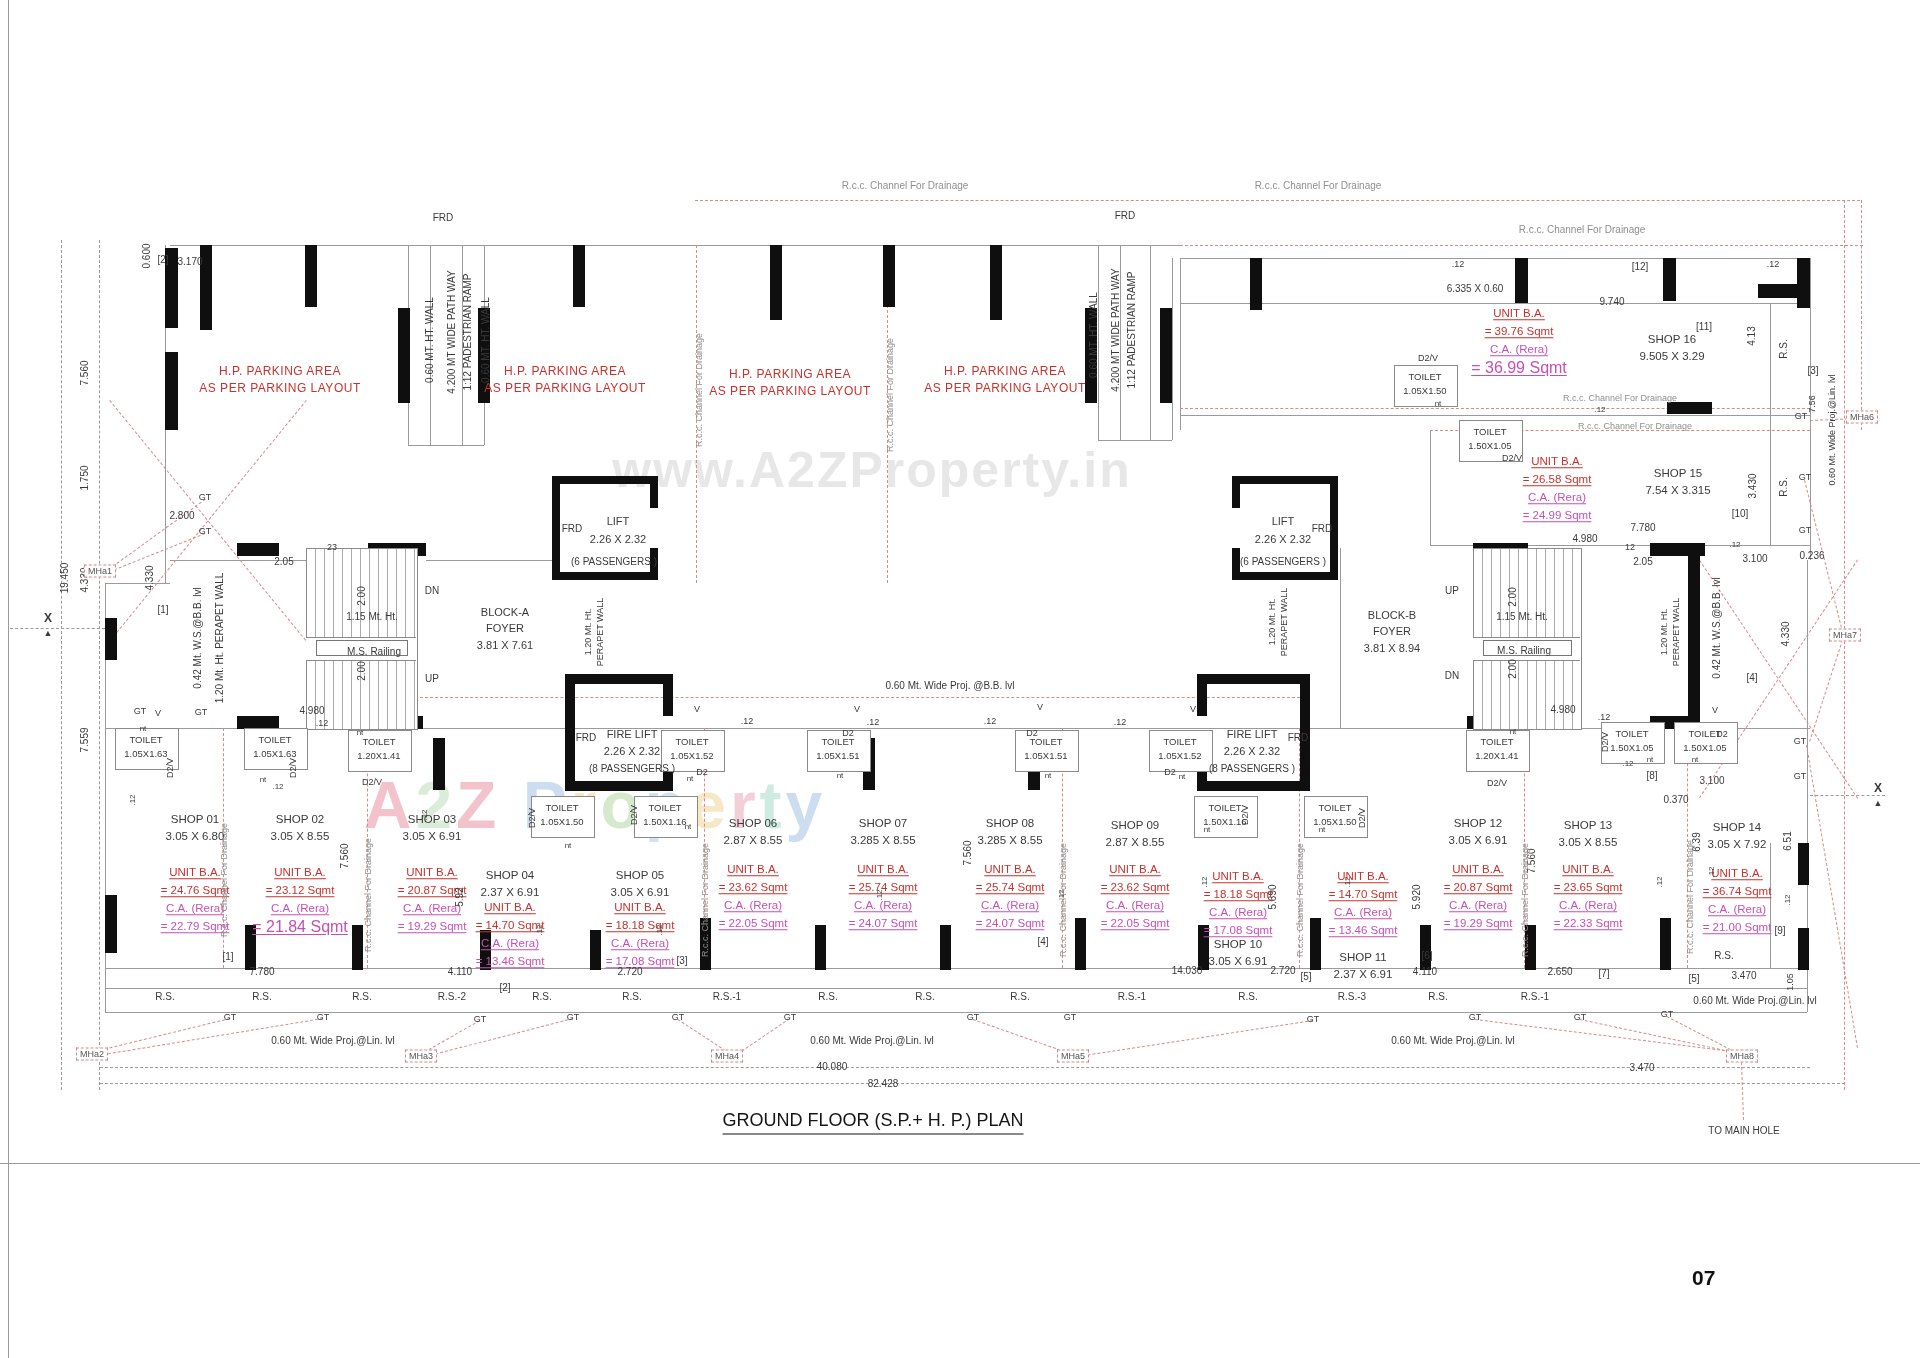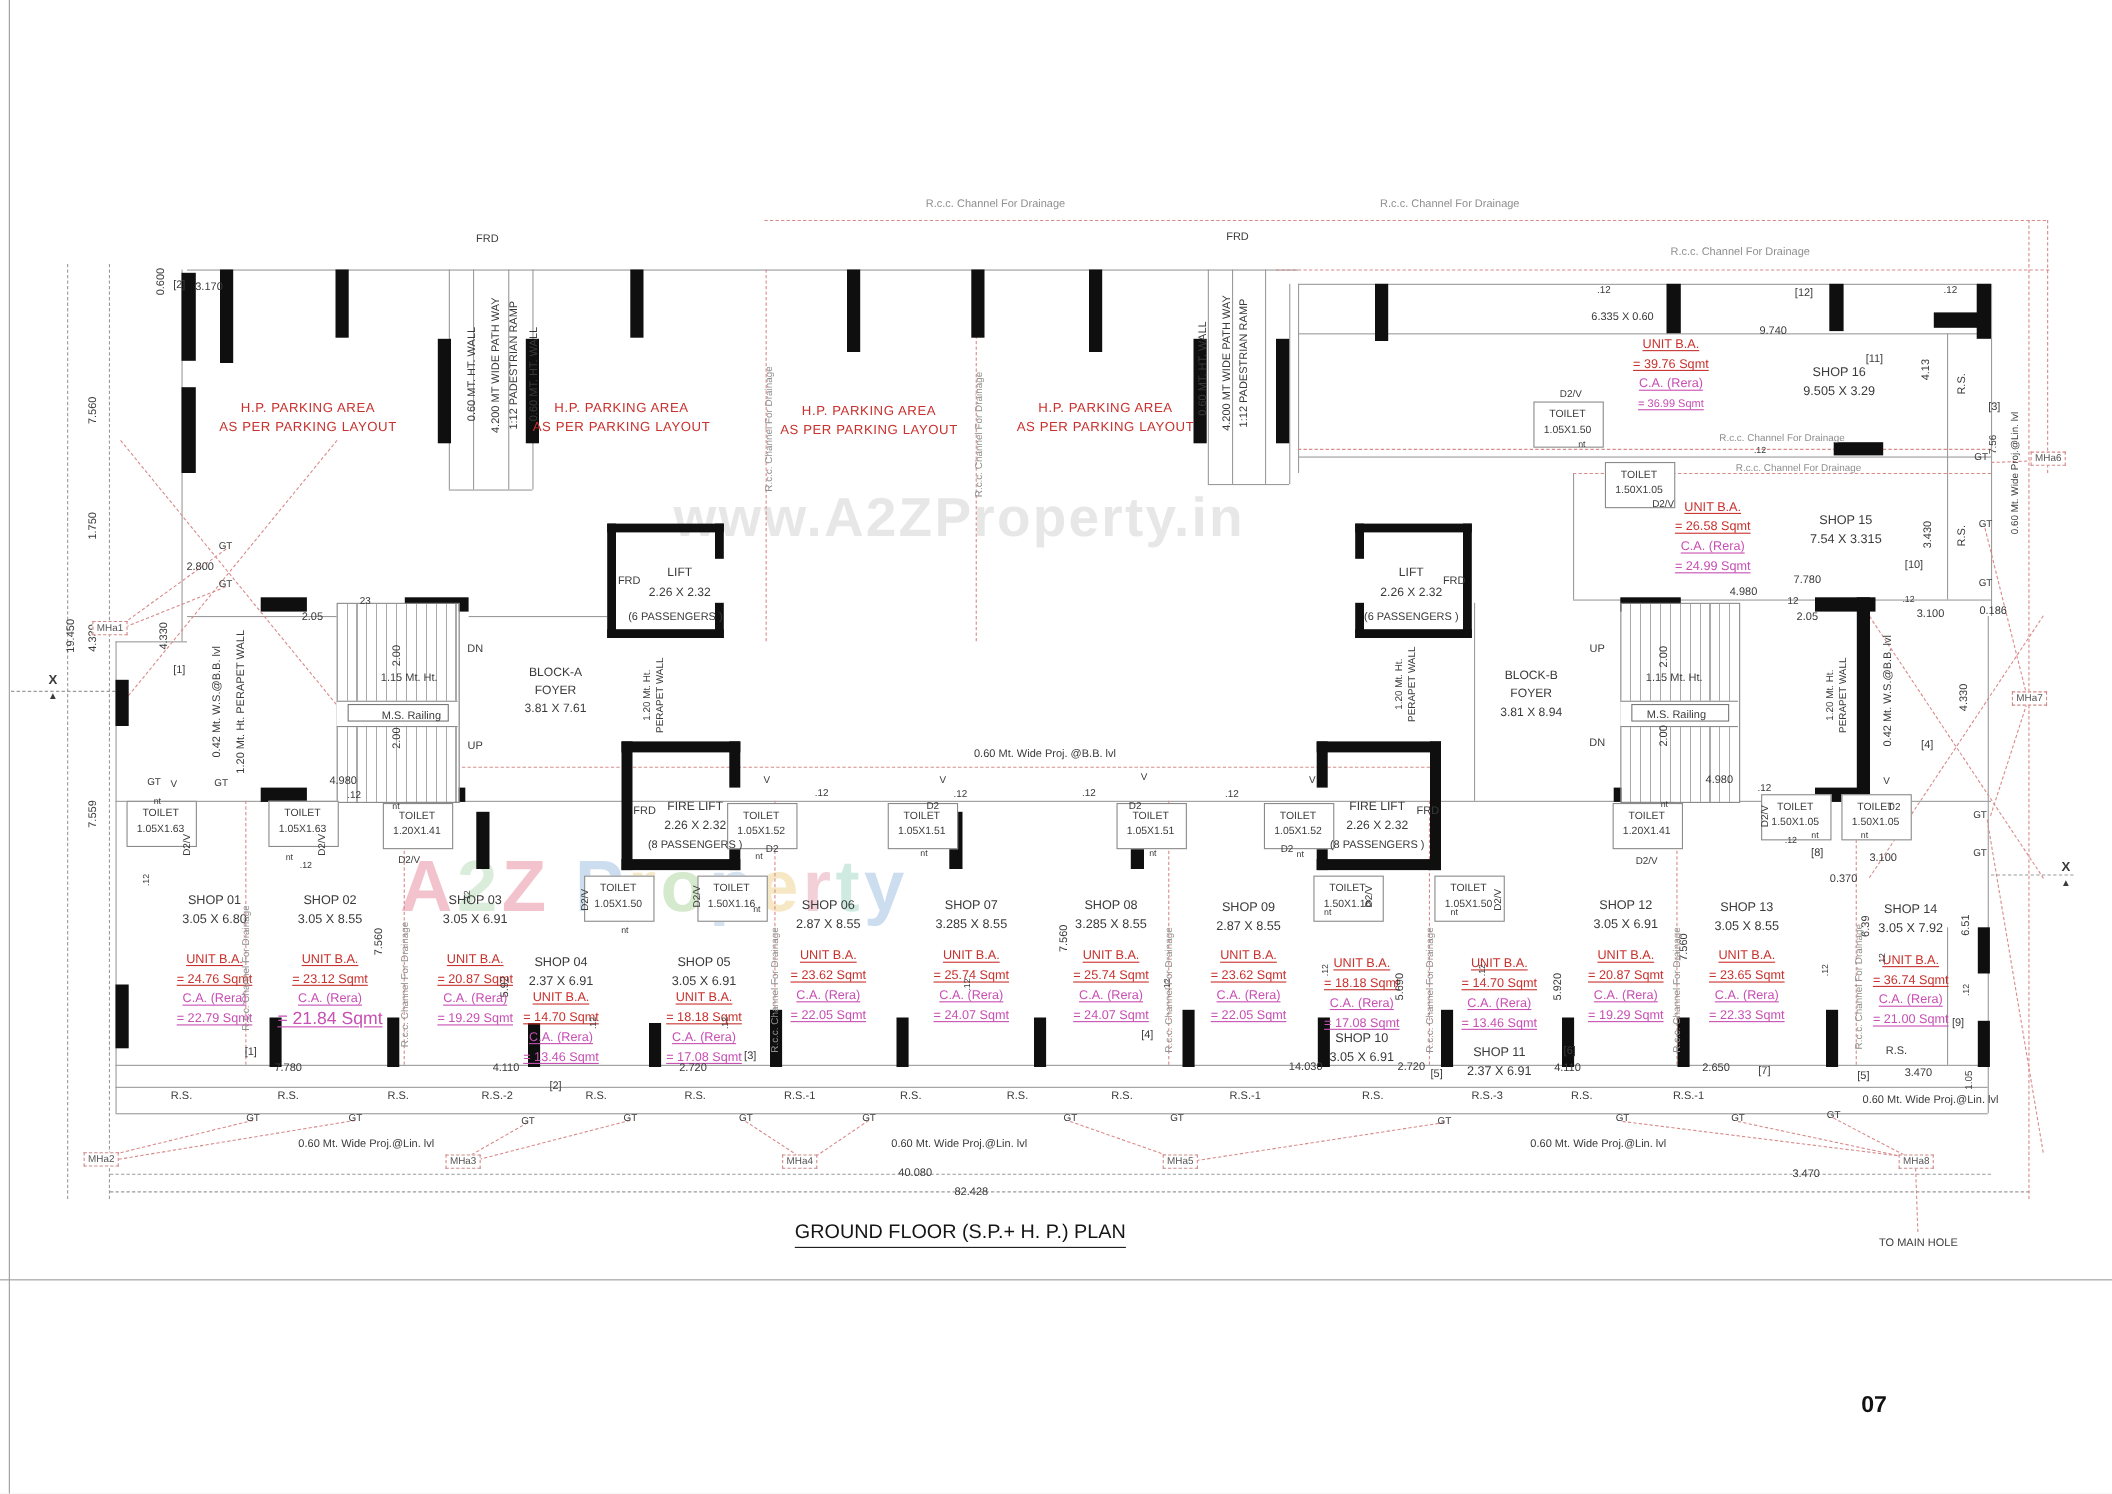--- a/index.html
+++ b/index.html
@@ -344,21 +344,21 @@
     <div class="lbl" style="left: 1678px; top: 491px; font-size: 11.5px;">7.54 X 3.315</div>
     <div class="lbl red" style="left: 1557px; top: 462px; font-size: 11.5px;">UNIT B.A.</div>
     <div class="lbl red" style="left: 1557px; top: 480px; font-size: 11.5px;">= 26.58 Sqmt</div>
     <div class="lbl mag" style="left: 1557px; top: 498px; font-size: 11.5px;">C.A. (Rera)</div>
     <div class="lbl mag" style="left: 1557px; top: 516px; font-size: 11.5px;">= 24.99 Sqmt</div>
     <div class="lbl" style="left: 1672px; top: 340px; font-size: 11.5px;">SHOP 16</div>
     <div class="lbl" style="left: 1672px; top: 357px; font-size: 11.5px;">9.505 X 3.29</div>
     <div class="lbl red" style="left: 1519px; top: 314px; font-size: 11.5px;">UNIT B.A.</div>
     <div class="lbl red" style="left: 1519px; top: 332px; font-size: 11.5px;">= 39.76 Sqmt</div>
     <div class="lbl mag" style="left: 1519px; top: 350px; font-size: 11.5px;">C.A. (Rera)</div>
-    <div class="lbl mag" style="left: 1519px; top: 368px; font-size: 10px;">= 36.99 Sqmt</div>
+    <div class="lbl mag" style="left: 1519px; top: 368px; font-size: 16px;">= 36.99 Sqmt</div>
     <div class="lbl gray" style="left: 905px; top: 186px; font-size: 10px;">R.c.c. Channel For Drainage</div>
     <div class="lbl gray" style="left: 1318px; top: 186px; font-size: 10px;">R.c.c. Channel For Drainage</div>
     <div class="lbl gray" style="left: 1582px; top: 230px; font-size: 10px;">R.c.c. Channel For Drainage</div>
     <div class="lbl" style="left: 443px; top: 218px; font-size: 10px;">FRD</div>
     <div class="lbl" style="left: 1125px; top: 216px; font-size: 10px;">FRD</div>
     <div class="lbl rot" style="left: 430px; top: 340px; font-size: 10px;">0.60 MT. HT. WALL</div>
     <div class="lbl rot" style="left: 452px; top: 332px; font-size: 10px;">4.200  MT WIDE PATH WAY</div>
     <div class="lbl rot" style="left: 468px; top: 332px; font-size: 10px;">1:12 PADESTRIAN RAMP</div>
     <div class="lbl rot" style="left: 486px; top: 340px; font-size: 10px;">0.60 MT. HT. WALL</div>
     <div class="lbl rot" style="left: 1094px; top: 335px; font-size: 10px;">0.60 MT. HT. WALL</div>
@@ -471,21 +471,21 @@
     <div class="lbl gray" style="left: 1620px; top: 398px; font-size: 9px;">R.c.c. Channel For Drainage</div>
     <div class="lbl" style="left: 1600px; top: 410px; font-size: 8px;">.12</div>
     <div class="lbl gray" style="left: 1635px; top: 426px; font-size: 9px;">R.c.c. Channel For Drainage</div>
     <div class="lbl" style="left: 1512px; top: 458px; font-size: 9px;">D2/V</div>
     <div class="lbl" style="left: 1740px; top: 514px; font-size: 10px;">[10]</div>
     <div class="lbl rot" style="left: 1753px; top: 486px; font-size: 10px;">3.430</div>
     <div class="lbl rot" style="left: 1784px; top: 487px; font-size: 10px;">R.S.</div>
     <div class="lbl" style="left: 1805px; top: 477px; font-size: 9px;">GT</div>
     <div class="lbl" style="left: 1805px; top: 530px; font-size: 9px;">GT</div>
     <div class="lbl" style="left: 1755px; top: 559px; font-size: 10px;">3.100</div>
-    <div class="lbl" style="left: 1812px; top: 556px; font-size: 10px;">0.186</div>
+    <div class="lbl" style="left: 1812px; top: 556px; font-size: 10px;">0.236</div>
     <div class="lbl" style="left: 1735px; top: 545px; font-size: 8px;">.12</div>
     <div class="lbl" style="left: 1652px; top: 776px; font-size: 10px;">[8]</div>
     <div class="lbl" style="left: 1712px; top: 781px; font-size: 10px;">3.100</div>
     <div class="lbl" style="left: 1676px; top: 800px; font-size: 10px;">0.370</div>
     <div class="lbl rot" style="left: 1697px; top: 842px; font-size: 10px;">6.39</div>
     <div class="lbl rot" style="left: 1788px; top: 841px; font-size: 10px;">6.51</div>
     <div class="lbl rot gray" style="left: 1690px; top: 897px; font-size: 9px;">R.c.c. Channel For Drainage</div>
     <div class="lbl rot" style="left: 1788px; top: 900px; font-size: 8px;">.12</div>
     <div class="lbl rot" style="left: 1712px; top: 872px; font-size: 8px;">.12</div>
     <div class="lbl" style="left: 1780px; top: 931px; font-size: 10px;">[9]</div>

